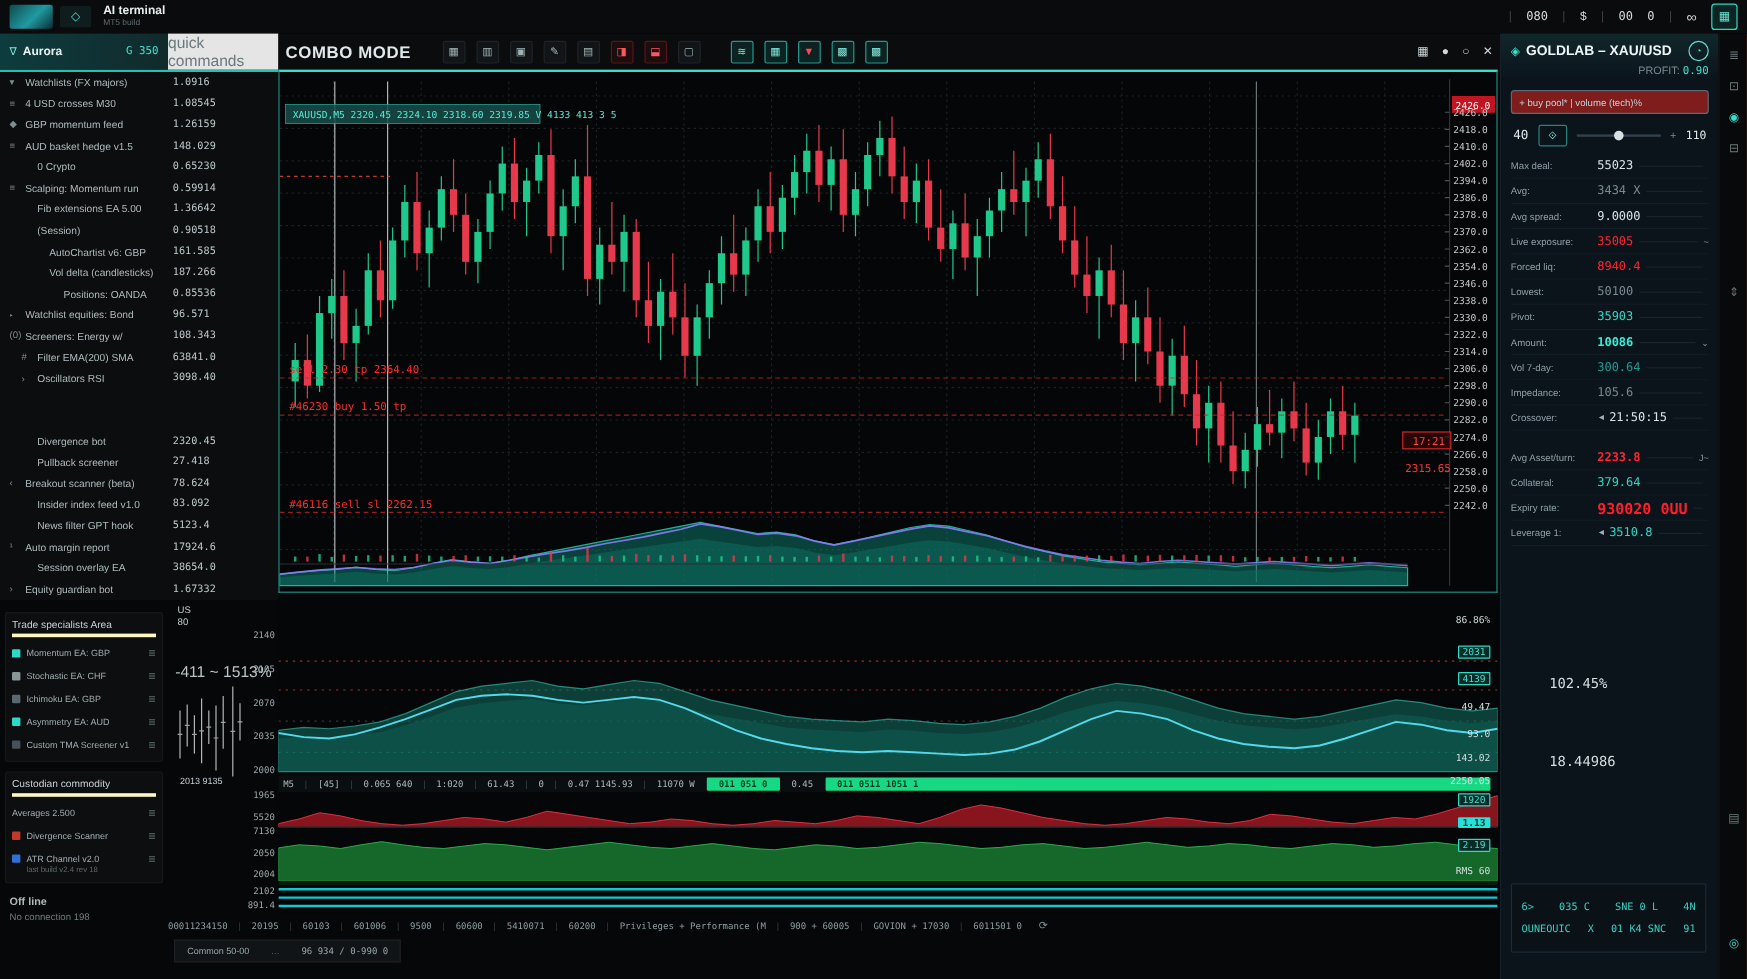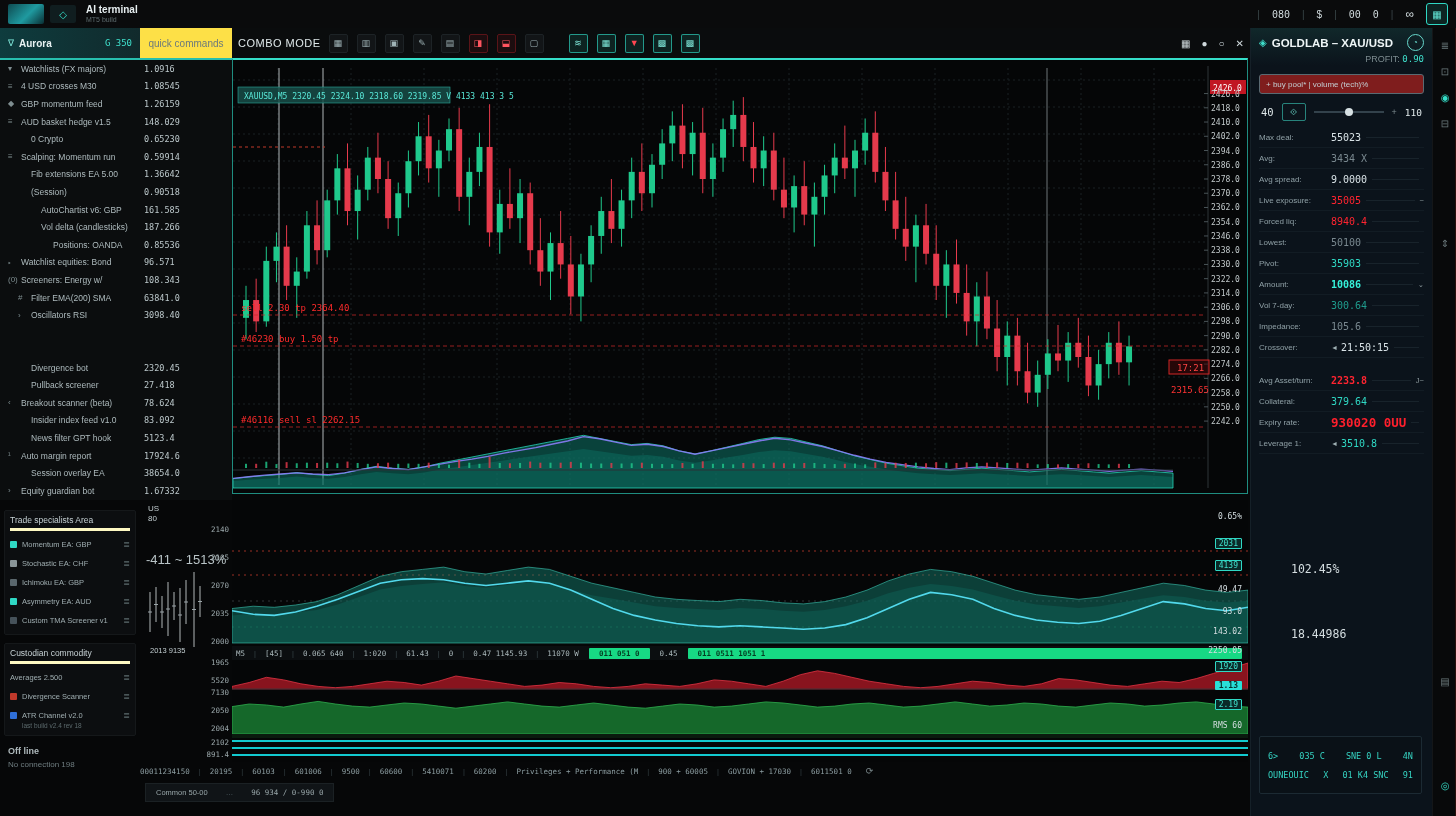--- a/index.html
+++ b/index.html
@@ -18,30 +18,30 @@
   .tb-right{margin-left:auto;display:flex;align-items:center;gap:12px;margin-right:8px;font-size:10px;color:#cfd9dc;}
   .tb-sep{color:#3a4649;}
   .tb-btn{width:20px;height:20px;border:1px solid #2fd8c4;border-radius:3px;background:#0d2422;color:#64e8d8;font-size:10px;display:flex;align-items:center;justify-content:center;}
 
   
   #sidebar{position:absolute;left:0;top:28px;width:232px;height:472px;background:#0b0d0e;}
   .sb-header{height:30px;display:flex;border-bottom:2px solid #27bfae;}
   .sb-h-left{width:140px;background:linear-gradient(90deg,#0e3c3e,#112a2c);display:flex;align-items:center;padding:0 8px;box-sizing:border-box;}
   .sb-h-name{font-size:10px;font-weight:bold;color:#e8f2f2;margin-left:5px;}
   .sb-h-badge{margin-left:auto;font-size:9px;color:#3fe0cc;}
-  .sb-h-right{flex:1;display:flex;align-items:center;justify-content:center;font-size:10px;color:#6b797c;background:#fde047;}
+  .sb-h-right{flex:1;display:flex;align-items:center;justify-content:center;font-size:13px;color:#6b797c;background:#e5e5e5;}
   .sb-list{height:442px;overflow:hidden;}
   .sb-row{height:17.6px;display:flex;align-items:center;font-size:8.5px;color:#aebbbe;padding-left:8px;box-sizing:border-box;}
   .sb-row .g{width:13px;color:#7e8d90;font-size:8px;flex:none;}
   .sb-row .nm{white-space:nowrap;overflow:hidden;flex:1;}
   .sb-row .pr{width:88px;text-align:left;color:#bcc8cb;font-size:8.5px;flex:none;padding-left:8px;}
 
   
   #main-toolbar{position:absolute;left:232px;top:28px;width:1018px;height:30px;background:#0a0c0d;display:flex;align-items:center;box-sizing:border-box;padding:0 6px;}
-  .mt-title{font-size:11px;font-weight:normal;color:#dfe8ea;letter-spacing:.5px;margin-right:8px;}
+  .mt-title{font-size:14px;font-weight:bold;color:#dfe8ea;letter-spacing:.5px;margin-right:26px;}
   .ic{width:17px;height:17px;margin-right:9px;display:flex;align-items:center;justify-content:center;font-size:9px;color:#9fb3b6;background:#121517;border:1px solid #1d2326;border-radius:2px;}
   .ic.red{color:#ff5560;border-color:#5a1418;background:#1c0d0f;}
   .ic.teal{color:#7fe8da;border-color:rgba(47,216,196,.65);background:#0d2321;}
   .ic.tealred{color:#ff4752;border-color:rgba(47,216,196,.65);background:#0d2321;}
   .mt-win{margin-left:auto;display:flex;align-items:center;gap:11px;color:#cfd9dc;font-size:10px;}
 
   
   #chart-wrap{position:absolute;left:232px;top:58px;width:1016px;height:436px;box-sizing:border-box;
       border:1px solid #1f8d80;border-top:2px solid #35dfc9;background:#050607;}
 
@@ -756,21 +756,21 @@
     <svg id="ind3" width="1016" height="48" viewBox="0 0 1016 48">
         <path d="M0,44 L0.0,16.6 L17.2,14.0 L34.4,15.0 L51.7,17.1 L68.9,14.0 L86.1,11.4 L103.3,14.0 L120.5,16.1 L137.8,17.1 L155.0,15.0 L172.2,13.0 L189.4,14.0 L206.6,16.1 L223.9,18.2 L241.1,16.1 L258.3,14.0 L275.5,11.9 L292.7,14.0 L310.0,16.1 L327.2,17.1 L344.4,15.0 L361.6,13.0 L378.8,15.0 L396.1,17.1 L413.3,18.2 L430.5,16.1 L447.7,14.0 L464.9,15.0 L482.2,17.1 L499.4,16.1 L516.6,14.0 L533.8,11.9 L551.1,13.0 L568.3,15.0 L585.5,17.1 L602.7,16.1 L619.9,14.0 L637.2,13.0 L654.4,15.0 L671.6,17.1 L688.8,16.1 L706.0,14.0 L723.3,11.9 L740.5,14.0 L757.7,16.1 L774.9,15.0 L792.1,13.0 L809.4,14.0 L826.6,16.1 L843.8,17.1 L861.0,15.0 L878.2,13.0 L895.5,14.0 L912.7,16.1 L929.9,15.0 L947.1,13.0 L964.3,11.9 L981.6,14.0 L998.8,16.1 L1016.0,17.1 L1016,44 Z" fill="#15682a" stroke="#2fae4e" stroke-width="0.8"></path>
         <rect x="0" y="44" width="1016" height="4" fill="#0a1a0e"></rect>
       </svg>
     <svg id="cyanlines" width="1016" height="20" viewBox="0 0 1016 20">
         <line x1="0" y1="3" x2="1016" y2="3" stroke="#12c9cf" stroke-width="2"></line>
         <line x1="0" y1="10" x2="1016" y2="10" stroke="#12c9cf" stroke-width="2"></line>
         <line x1="0" y1="17" x2="1016" y2="17" stroke="#12c9cf" stroke-width="2"></line>
       </svg>
     <div id="ind-rlabels">
-        <div class="rlbl p" style="top: 12px; right: 6px;">0.65%</div>
+        <div class="rlbl p" style="top: 12px; right: 6px;">86.86%</div>
         <div class="rlbl b" style="top: 38px; right: 6px;">2031</div>
         <div class="rlbl b" style="top: 60px; right: 6px;">4139</div>
         <div class="rlbl p" style="top: 85px; right: 6px;">49.47</div>
         <div class="rlbl p" style="top: 107px; right: 6px;">93.0</div>
         <div class="rlbl p" style="top: 127px; right: 6px;">143.02</div>
         <div class="rlbl p" style="top: 146px; right: 6px;">2250.05</div>
         <div class="rlbl b" style="top: 161px; right: 6px;">1920</div>
         <div class="rlbl c" style="top: 181px; right: 6px;">1.13</div>
         <div class="rlbl b" style="top: 199px; right: 6px;">2.19</div>
         <div class="rlbl p" style="top: 221px; right: 6px;">RMS 60</div>

